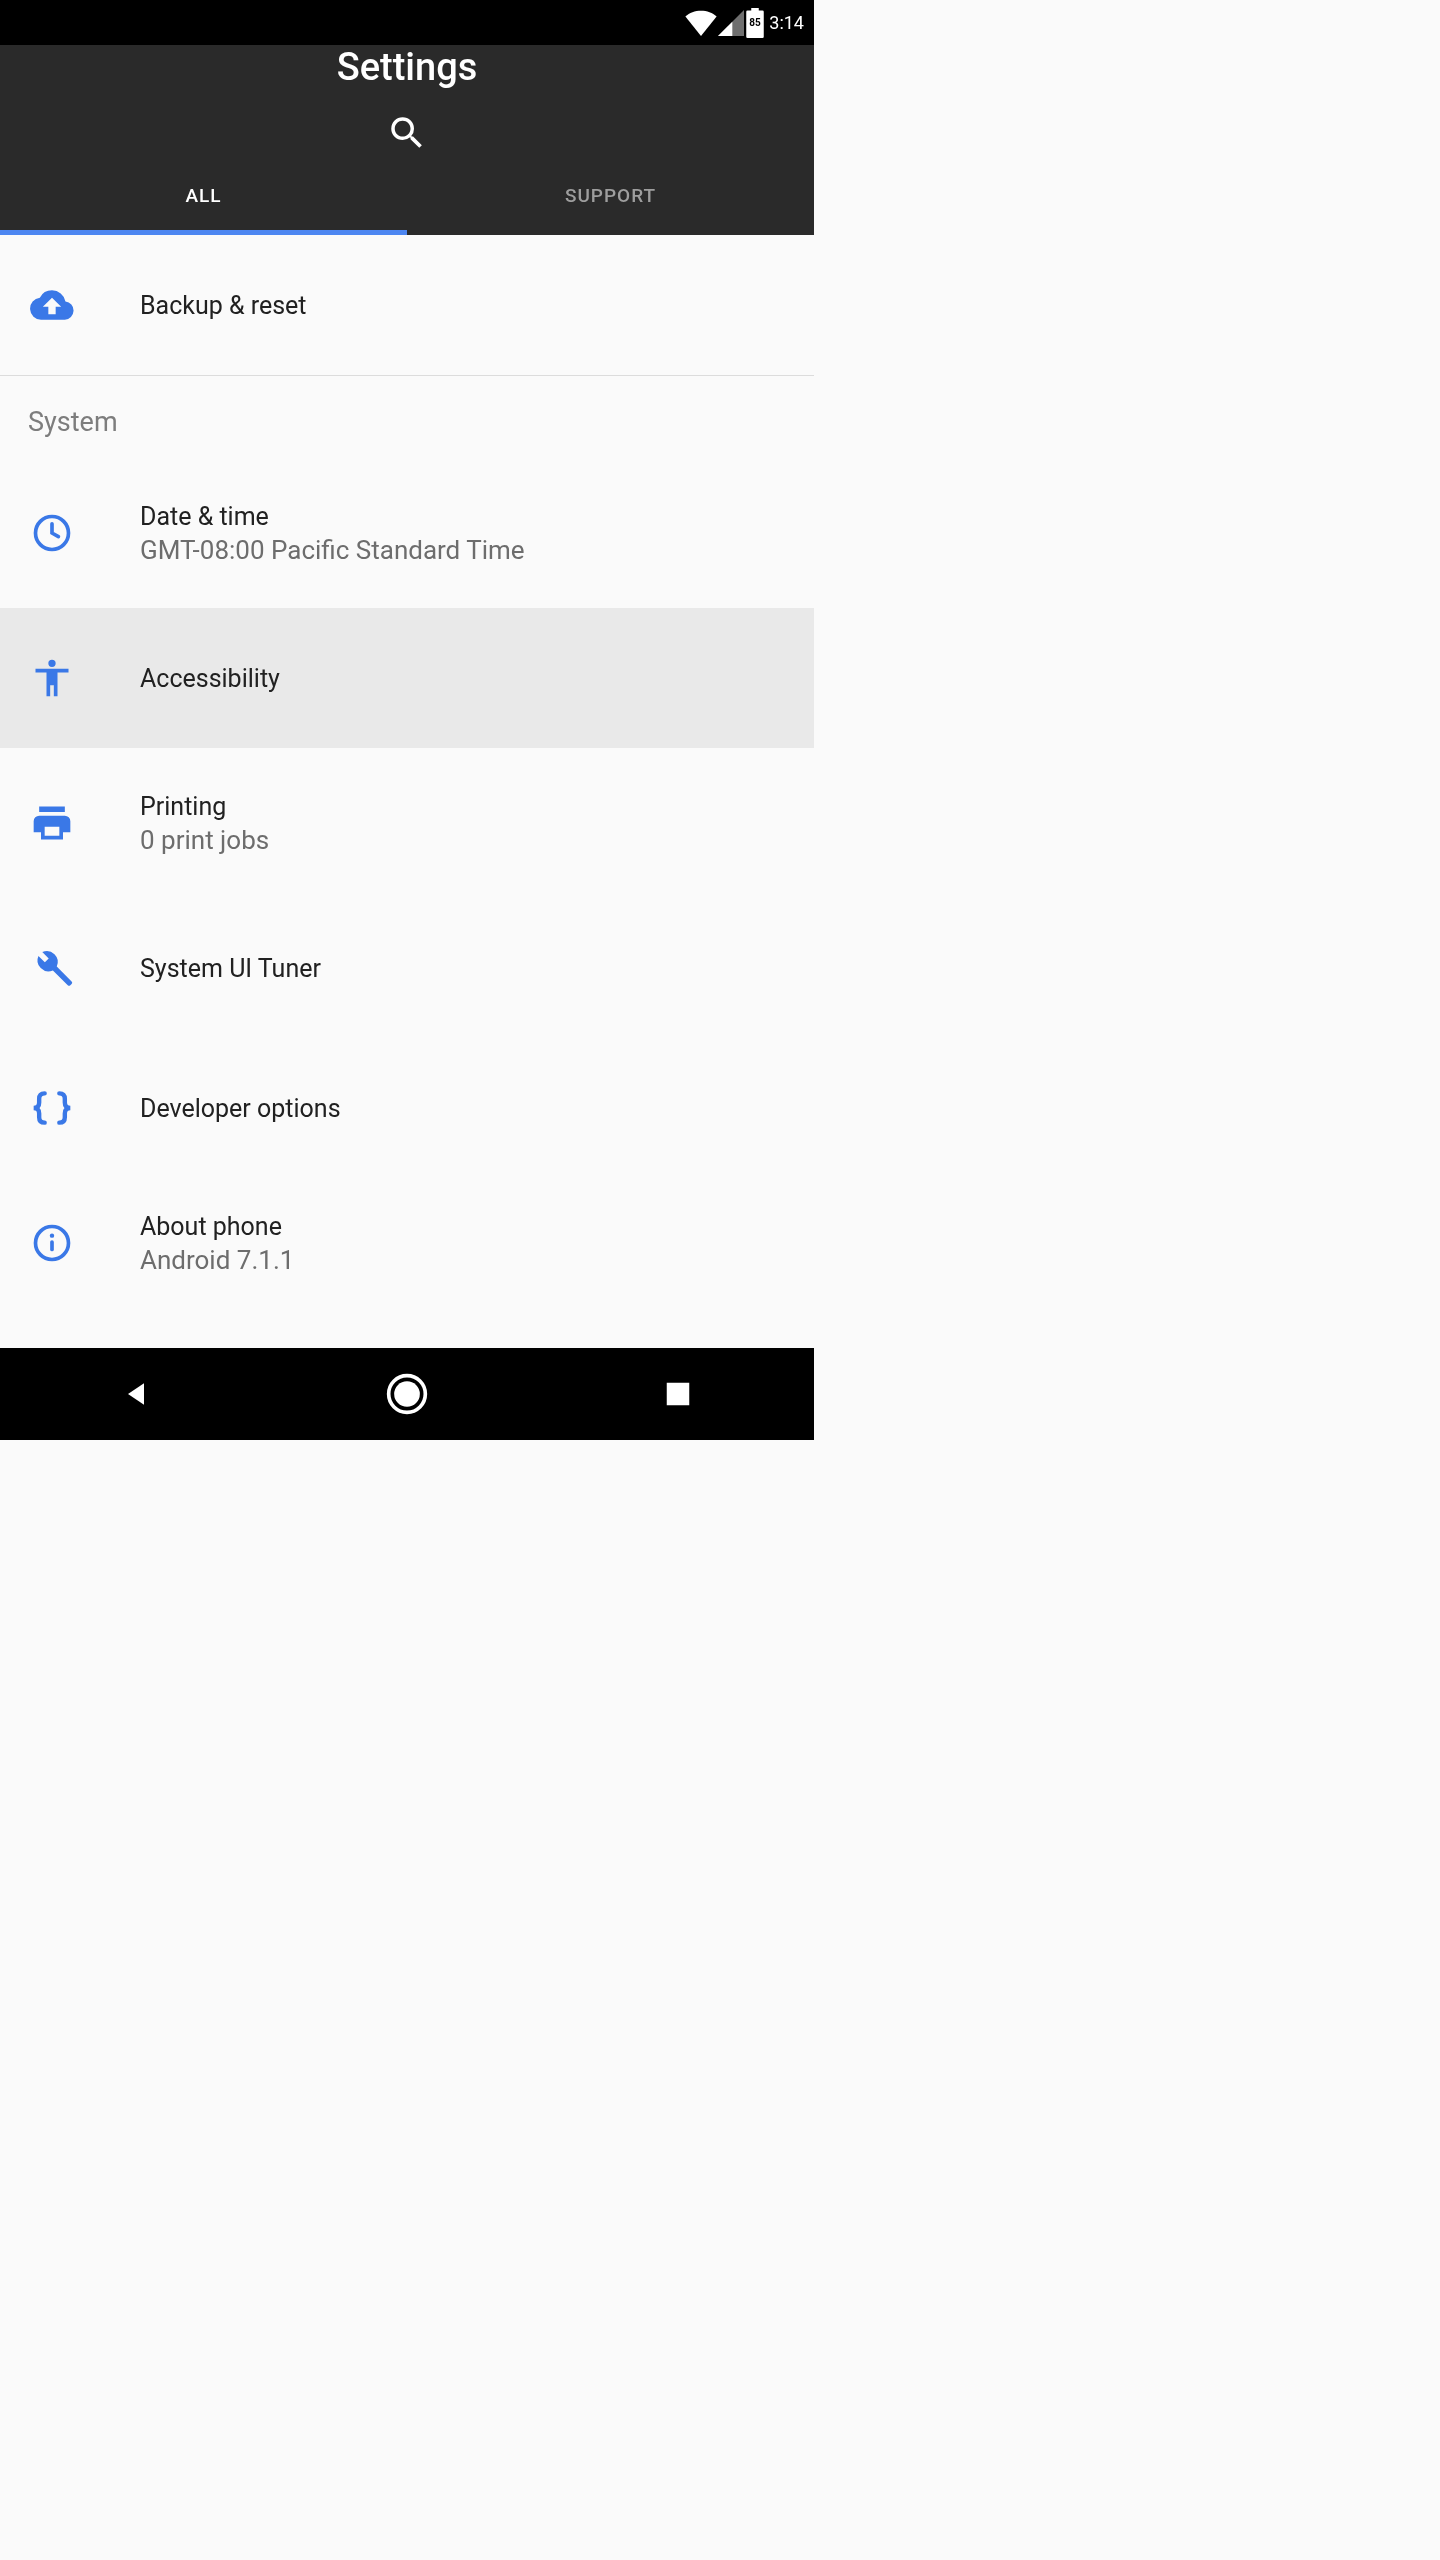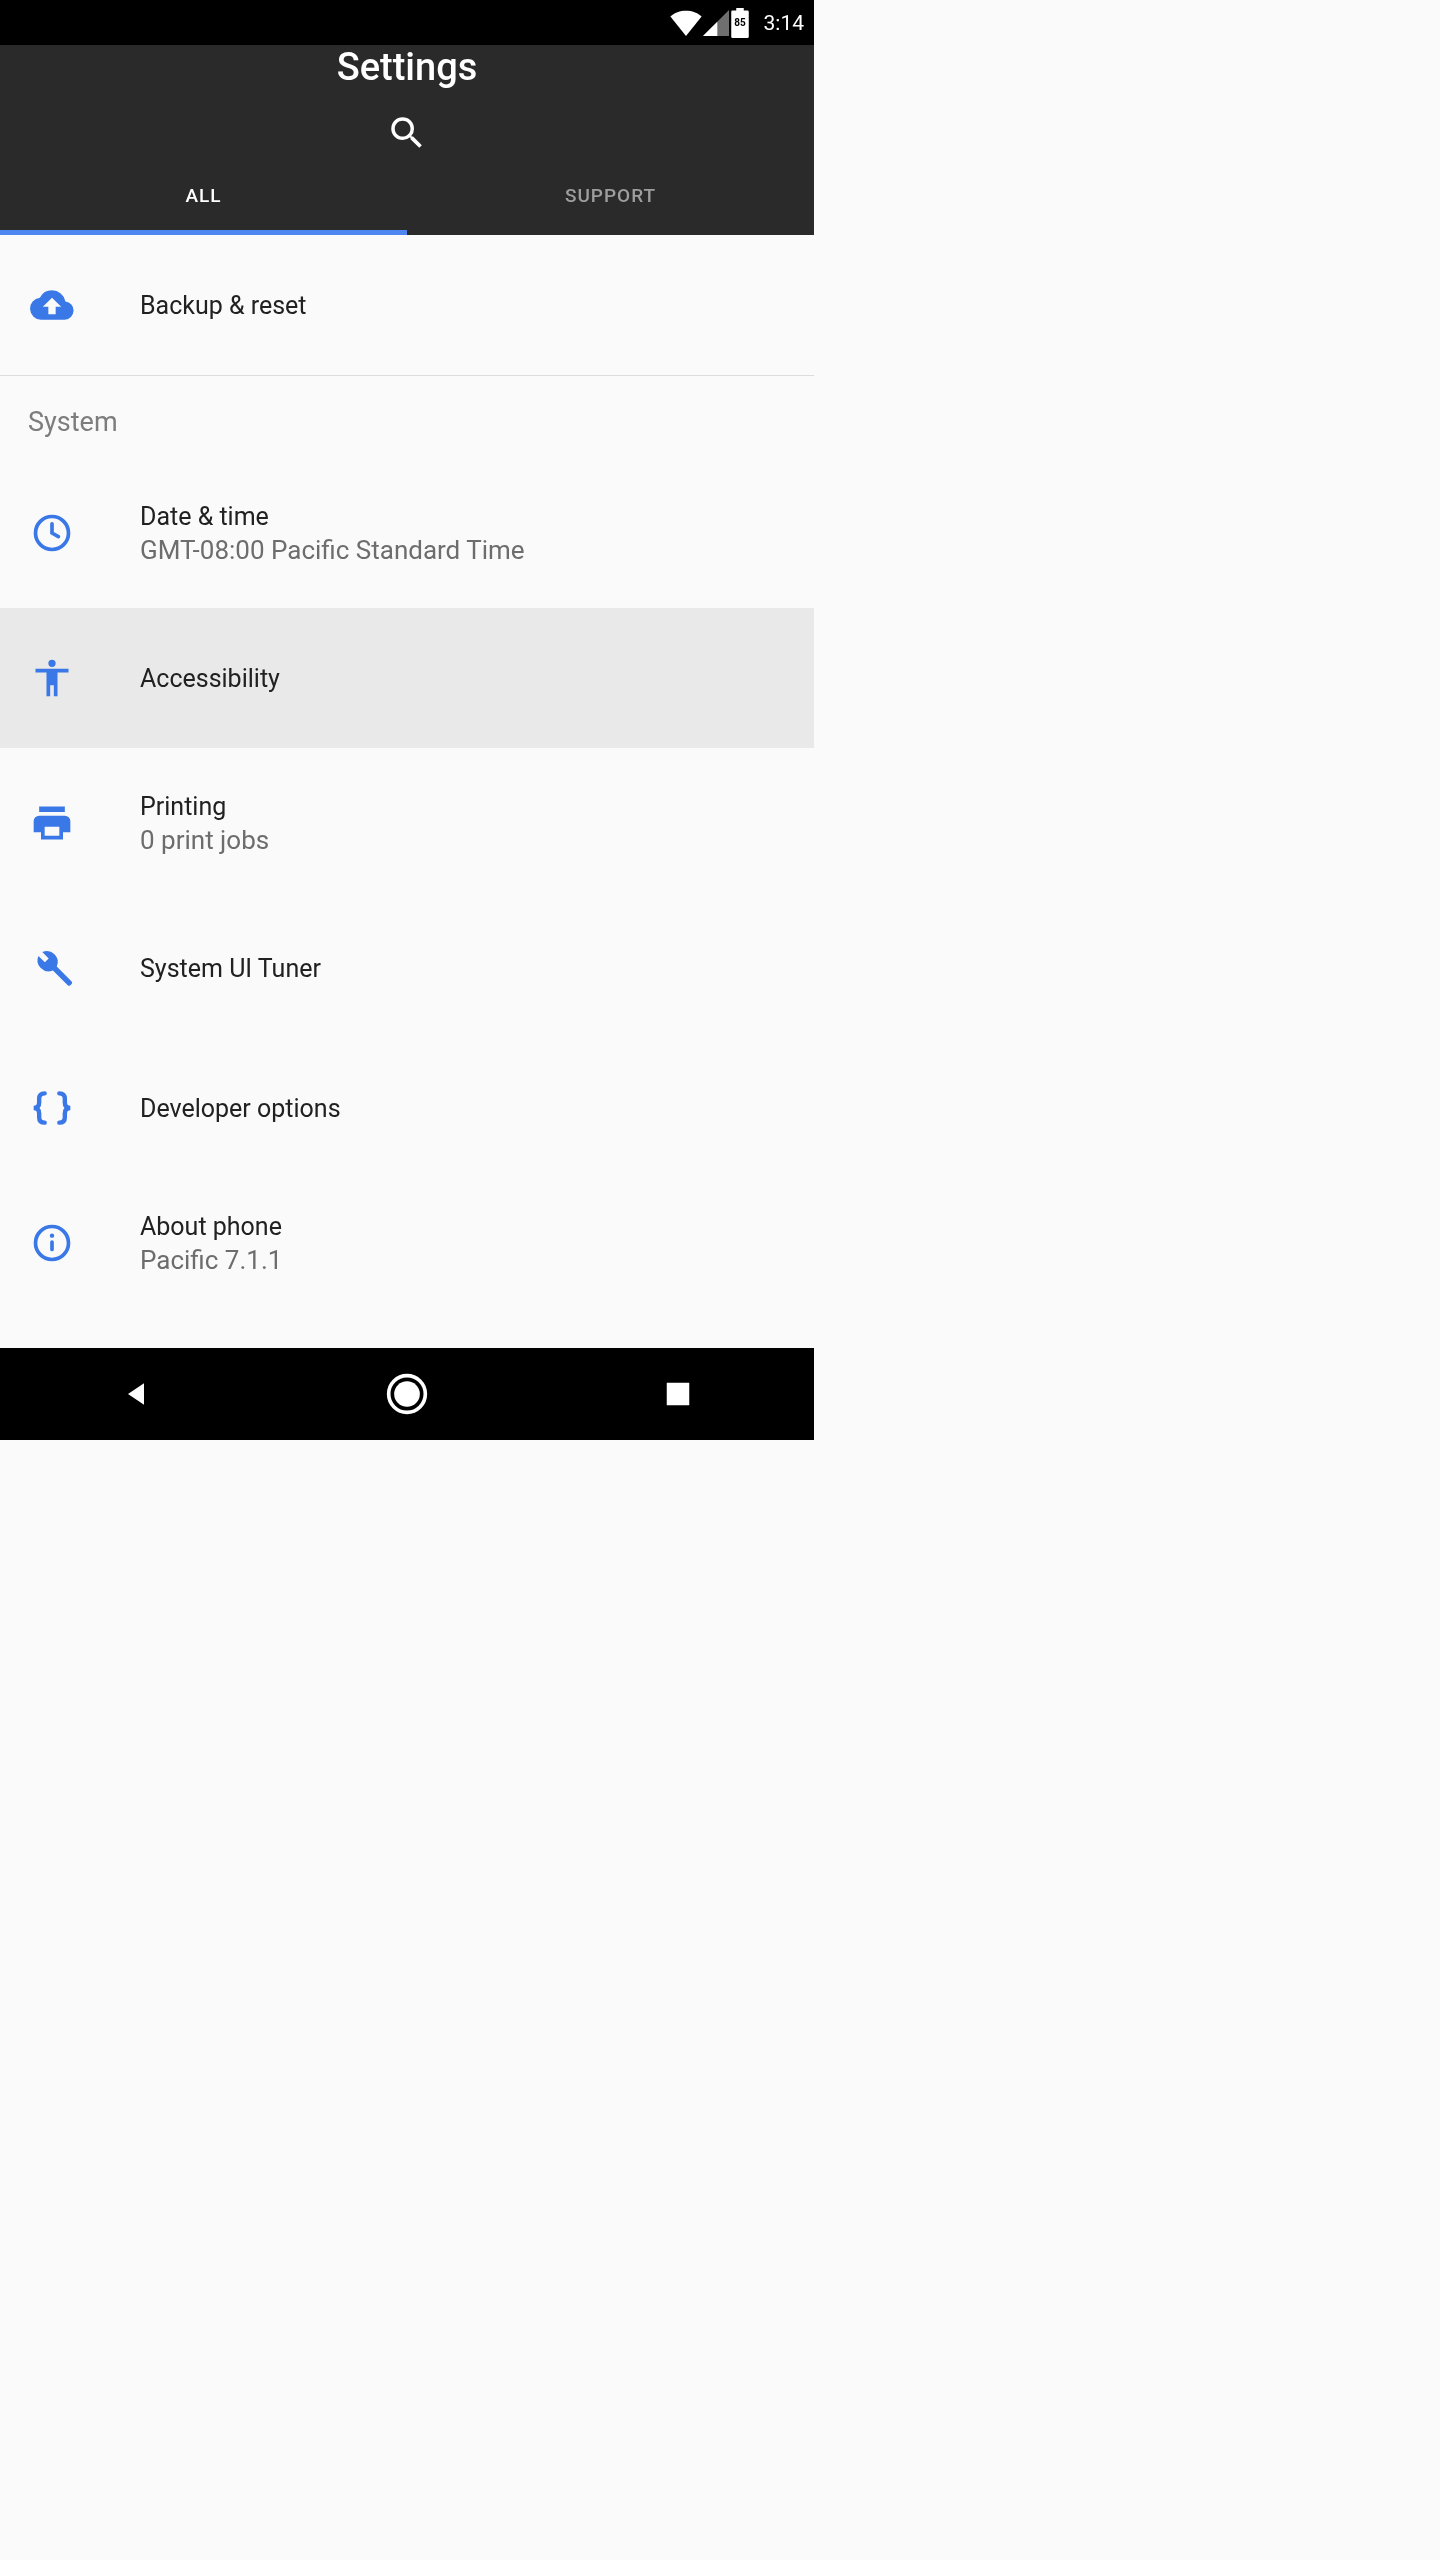--- a/index.html
+++ b/index.html
@@ -17,23 +17,23 @@
     .status-bar {
       height: 45px;
       background: #000;
       display: flex;
       align-items: center;
       justify-content: flex-end;
       padding-right: 10px;
     }
     .status-bar .time {
       color: #fff;
-      font-size: 21px;
+      font-size: 18px;
       font-weight: 400;
-      margin-left: 14px;
+      margin-left: 4px;
     }
     .status-bar svg { display: block; }
 
     
     .app-bar {
       background: #2a2a2a;
       height: 110px;
       display: flex;
       align-items: center;
       justify-content: space-between;
@@ -226,21 +226,21 @@
   <div class="row" style="min-height:130px">
     <div class="icon-col">
       <svg viewBox="0 0 24 24">
           <circle cx="12" cy="12" r="9" fill="none" stroke="#3a78e7" stroke-width="2"></circle>
           <rect x="11" y="10.5" width="2" height="6" rx="1" fill="#3a78e7"></rect>
           <circle cx="12" cy="8" r="1.2" fill="#3a78e7"></circle>
         </svg>
     </div>
     <div class="text-col">
       <div class="row-title">About phone</div>
-      <div class="row-sub">Pacific 7.1.1</div>
+      <div class="row-sub">Android 7.1.1</div>
     </div>
   </div>
 
 </div>
 
 <div class="nav-bar">
   <div class="nav-btn">
     <svg width="32" height="36" viewBox="0 0 24 24">
         <path fill="#fff" d="M18 4v16L6 12z"></path>
       </svg>

